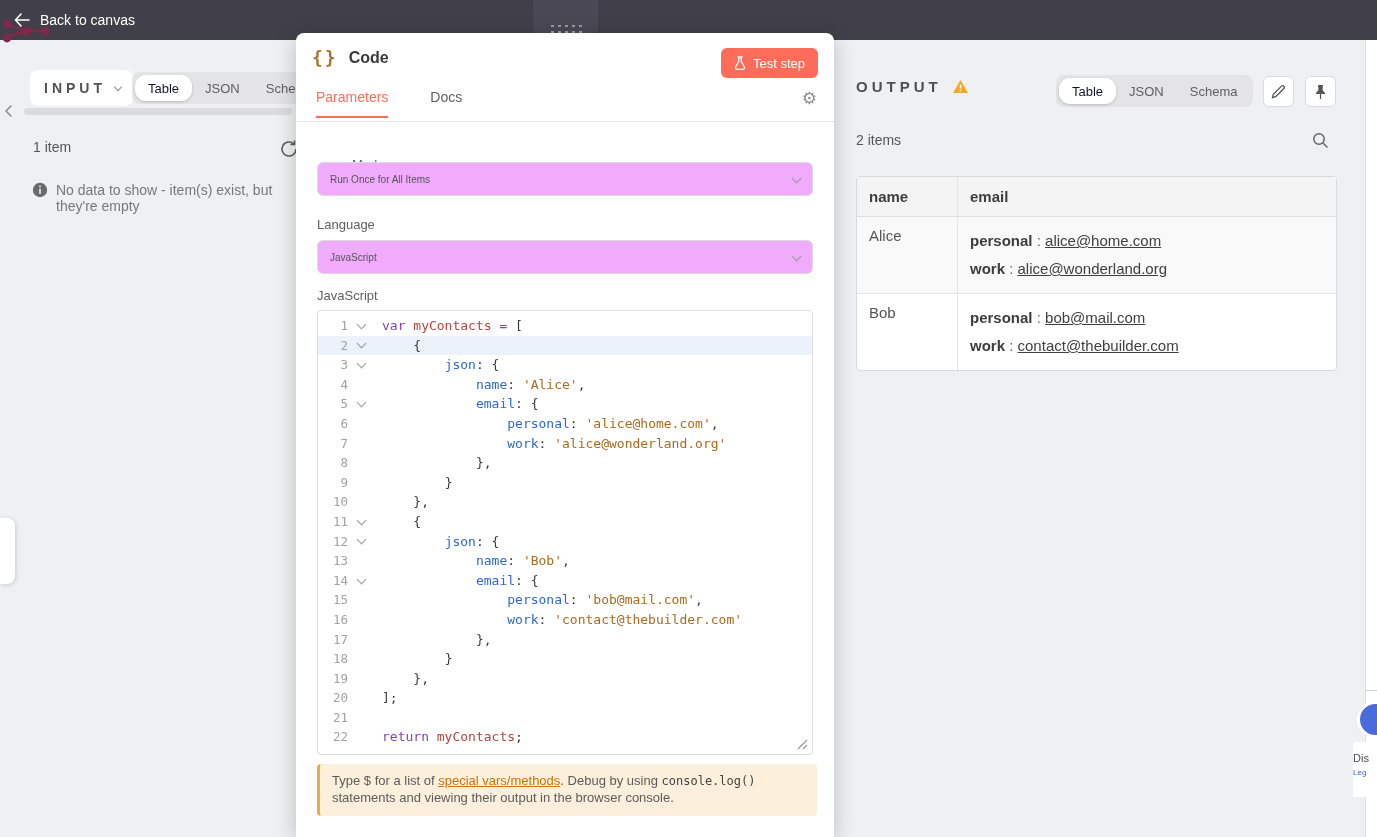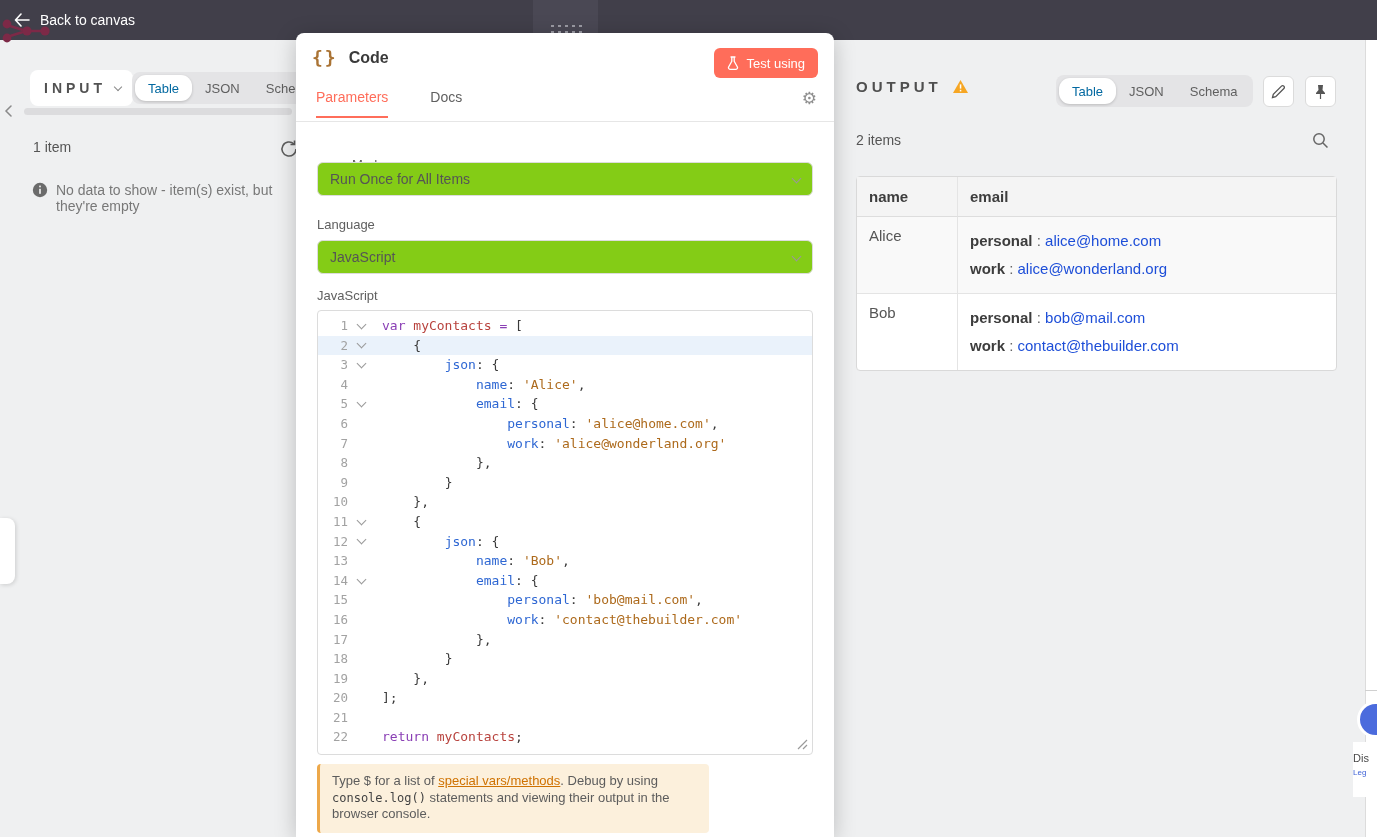--- a/index.html
+++ b/index.html
@@ -42,21 +42,21 @@
   .panel-title { font-size:14px; font-weight:bold; letter-spacing:4px; color:#525252; }
   .seg {
     position:absolute; display:flex; background:#e4e4e6; border-radius:8px;
     padding:3px; height:32px; align-items:stretch;
   }
   .seg-btn {
     border:none; background:transparent; font-family:"Liberation Sans",sans-serif;
     font-size:13px; color:#5f5f5f; padding:0 13px; border-radius:6px; cursor:pointer;
     white-space:nowrap;
   }
-  .seg-btn.selected { background:#fff; color:#0369a1; box-shadow:0 1px 3px rgba(0,0,0,.18);border-radius:11px; }
+  .seg-btn.selected { background:#fff; color:#0f172a; box-shadow:0 1px 3px rgba(0,0,0,.18);border-radius:11px; }
   .input-tabs { left:132px; top:32px; }
   .hscroll {
     position:absolute; left:24px; top:68px; width:268px; height:7px;
     background:#dcdcde; border-radius:4px; cursor:pointer;
   }
   .items-count { position:absolute; font-size:14px; color:#555; }
   .input-count { left:33px; top:99px; }
   .refresh { position:absolute; left:279px; top:99px; cursor:pointer; }
   .empty-row { position:absolute; left:32px; top:142px; display:flex; gap:8px; width:256px; }
   .empty-msg { font-size:14px; line-height:16px; color:#787878; }
@@ -86,23 +86,23 @@
   .modal-tabs { position:absolute; top:56px; left:20px; display:flex; gap:42px; }
   .tab { font-size:14px; color:#5f5f5f; padding-bottom:11px; cursor:pointer; }
   .tab.active { color:#ff6d5a; border-bottom:2px solid #ff6d5a; }
   .gear { position:absolute; right:17px; top:55px; font-size:17px; color:#8f8f8f; cursor:pointer; }
   .tabs-divider { position:absolute; top:88px; left:0; right:0; height:1px; background:#e6e6e6; }
 
   .field-label { position:absolute; left:21px; font-size:13px; color:#606060; }
   .lbl-mode { top:124px;margin-left:35px; } .lbl-lang { top:184px; } .lbl-editor { top:255px; }
   .select {
     position:absolute; left:21px; width:496px; height:34px;
-    border:1px solid #dcdcdc; border-radius:6px; background:#84cc16;
+    border:1px solid #dcdcdc; border-radius:6px; background:#f0abfc;
     display:flex; align-items:center; padding:0 30px 0 12px;
-    font-size:14px; color:#555; cursor:pointer;
+    font-size:10px; color:#555; cursor:pointer;
   }
   .sel-mode { top:129px; } .sel-lang { top:207px; }
   .chev {
     position:absolute; right:12px; top:12px; width:7px; height:7px;
     border-right:1.4px solid #999; border-bottom:1.4px solid #999; transform:rotate(45deg);
   }
   .chev-sm { width:6px; height:6px; border-right:1.4px solid #888; border-bottom:1.4px solid #888; transform:rotate(45deg); margin-top:-3px; }
 
   .code-editor {
     position:absolute; left:21px; top:277px; width:496px; height:445px;
@@ -121,21 +121,21 @@
   .cm-code { flex:1; white-space:pre; padding-left:8px; color:#3a3a3a; }
   .tok-kw  { color:#8a3fb5; }
   .tok-op  { color:#8a3fb5; }
   .tok-def { color:#b8433e; }
   .tok-prop{ color:#2e67d3; }
   .tok-str { color:#ad6a1c; }
   .tok-pl  { color:#3a3a3a; }
   .resize-corner { position:absolute; right:4px; bottom:4px; cursor:nwse-resize; }
 
   .hint {
-    position:absolute; left:21px; top:731px; width:392px;
+    position:absolute; left:21px; top:731px; width:500px;
     background:#fcf0dc; border-left:3px solid #eda84a; border-radius:4px;
     padding:9px 12px 10px; font-size:13px; line-height:16.5px; color:#5c5c5c;
   }
   .hint-link { color:#cf7202; text-decoration:underline; cursor:pointer; }
   .hint-code { font-family:"DejaVu Sans Mono",monospace; font-size:12px; color:#444; }
 
   
   .output-panel { position:absolute; left:834px; top:40px; width:571px; bottom:0; z-index:1; }
   .out-title-row { position:absolute; left:22px; top:38px; display:flex; align-items:center; gap:10px; }
   .out-title { font-size:15px; font-weight:bold; letter-spacing:4px; color:#4f4f4f; }
@@ -160,21 +160,21 @@
     padding:11px 12px; border-bottom:1px solid #ddd;
   }
   .out-table th + th, .out-table td + td { border-left:1px solid #e4e4e4; }
   .out-table td { padding:10px 12px; vertical-align:top; }
   .out-table tbody tr:first-child { background:#f9f9f9; }
   .out-table tbody tr + tr td { border-top:1px solid #e4e4e4; }
   .col-name { width:100px; }
   .kv { line-height:28px; white-space:nowrap; }
   .kv-key { font-weight:bold; color:#3d3d3d; }
   .kv-sep { color:#666; }
-  .kv-val { color:#1d4ed8; }
+  .kv-val { color:#404040;text-decoration:underline; }
 
   
   .right-strip {
     position:absolute; right:0; top:40px; width:12px; bottom:0;
     background:#fff; border-left:1px solid #dcdcdc; z-index:5;
   }
   .strip-divider { position:absolute; right:0; top:690px; width:12px; height:1px; background:#d0d0d0; z-index:6; }
   .chat-bubble {
     position:absolute; left:1357px; top:701px; width:37px; height:37px;
     background:#4b6bdd; border:3px solid #fff; border-radius:50%; z-index:7; cursor:pointer;
@@ -242,21 +242,21 @@
 
 <section class="modal">
   <div class="modal-head-left">
     <span class="code-icon">{}</span>
     <span class="modal-title">Code</span>
   </div>
   <button class="test-btn">
     <svg width="12" height="14" viewBox="0 0 12 14">
       <path d="M4 1h4M4.8 1v4.2L1.6 11a1.6 1.6 0 0 0 1.4 2.3h6a1.6 1.6 0 0 0 1.4-2.3L7.2 5.2V1" stroke="#fff" stroke-width="1.3" fill="none" stroke-linecap="round" stroke-linejoin="round"></path>
     </svg>
-    <span>Test using</span>
+    <span>Test step</span>
   </button>
 
   <div class="modal-tabs">
     <div class="tab active">Parameters</div>
     <div class="tab">Docs</div>
   </div>
   <div class="gear">⚙</div>
   <div class="tabs-divider"></div>
 
   <div class="field-label lbl-mode">Mode</div>

